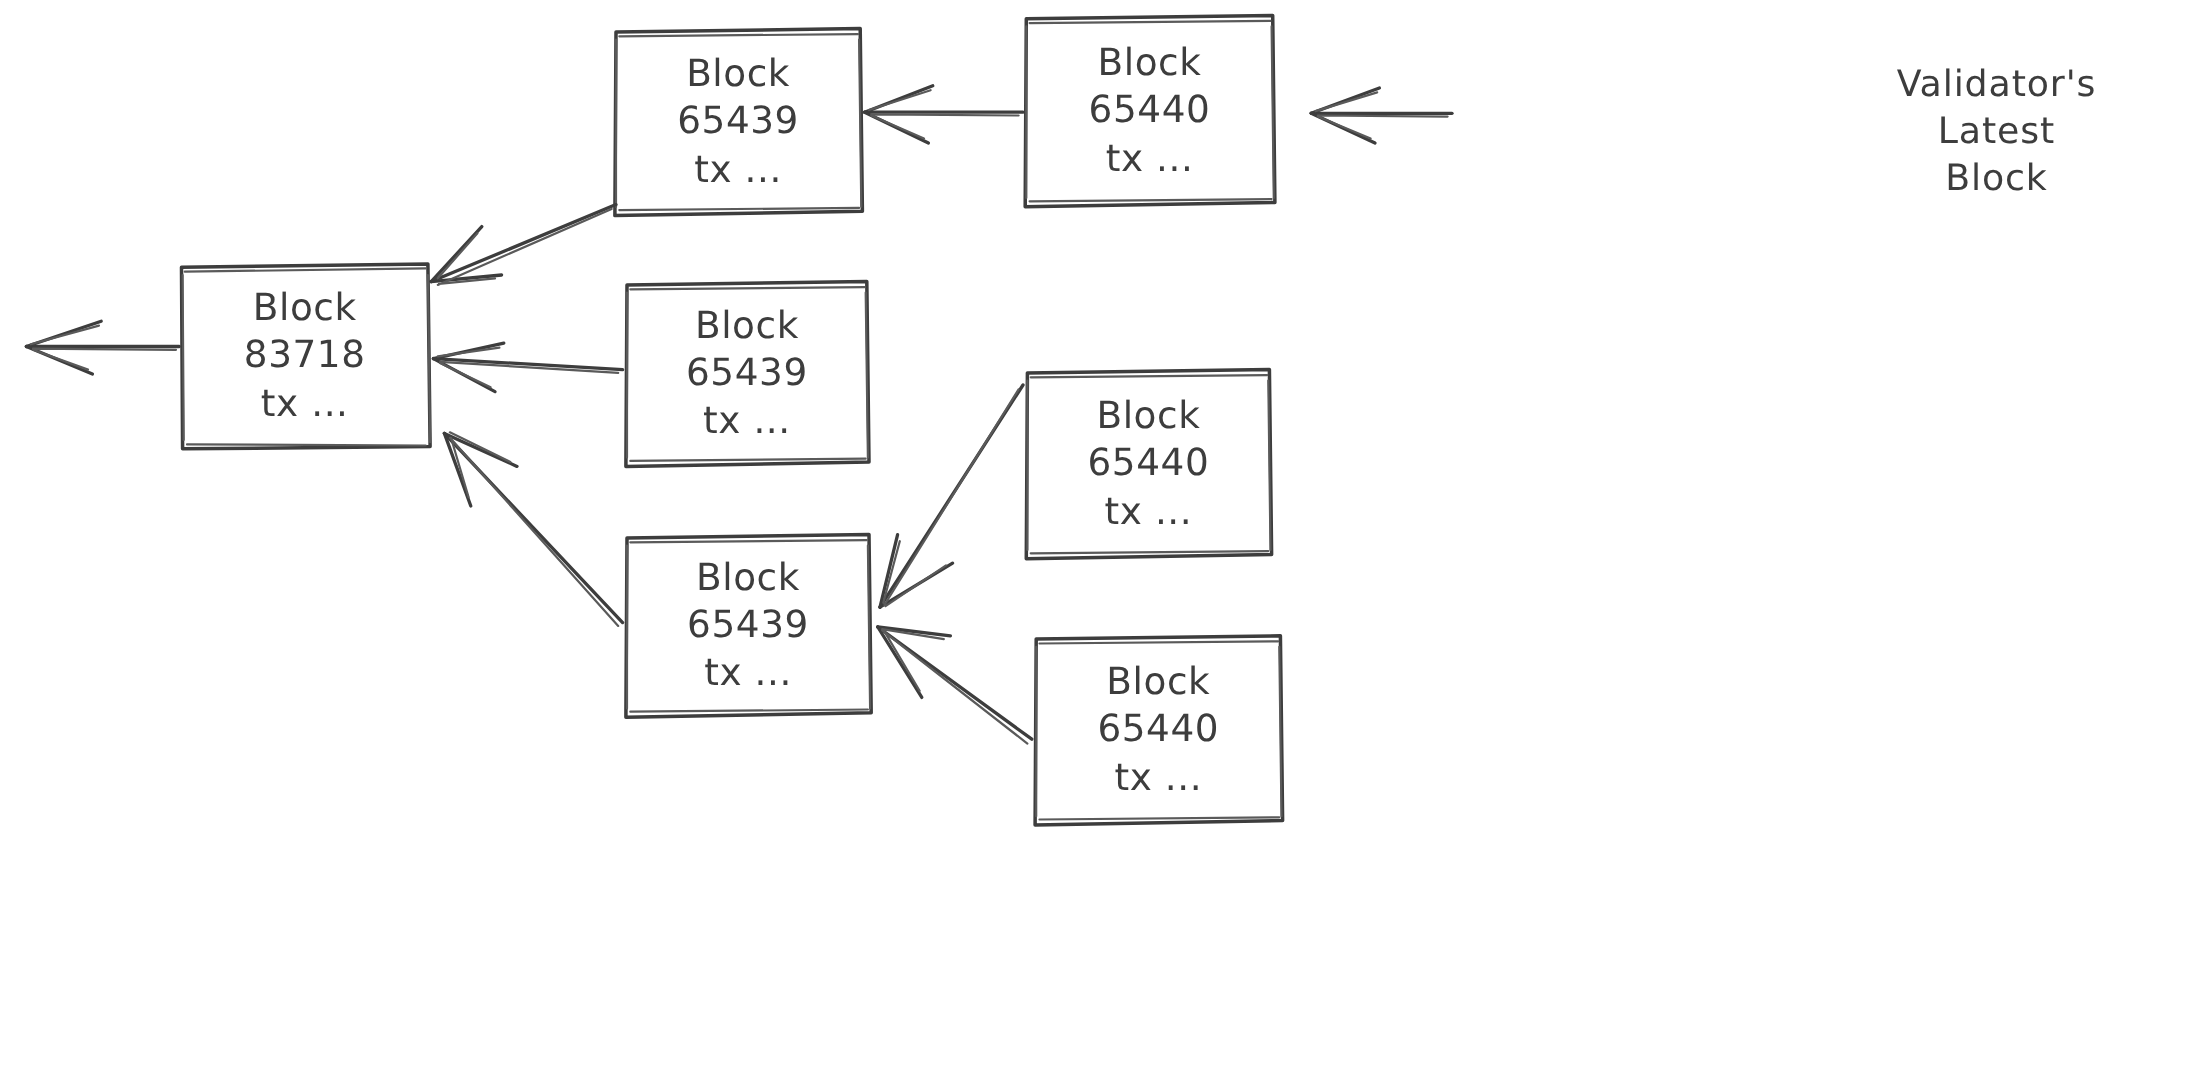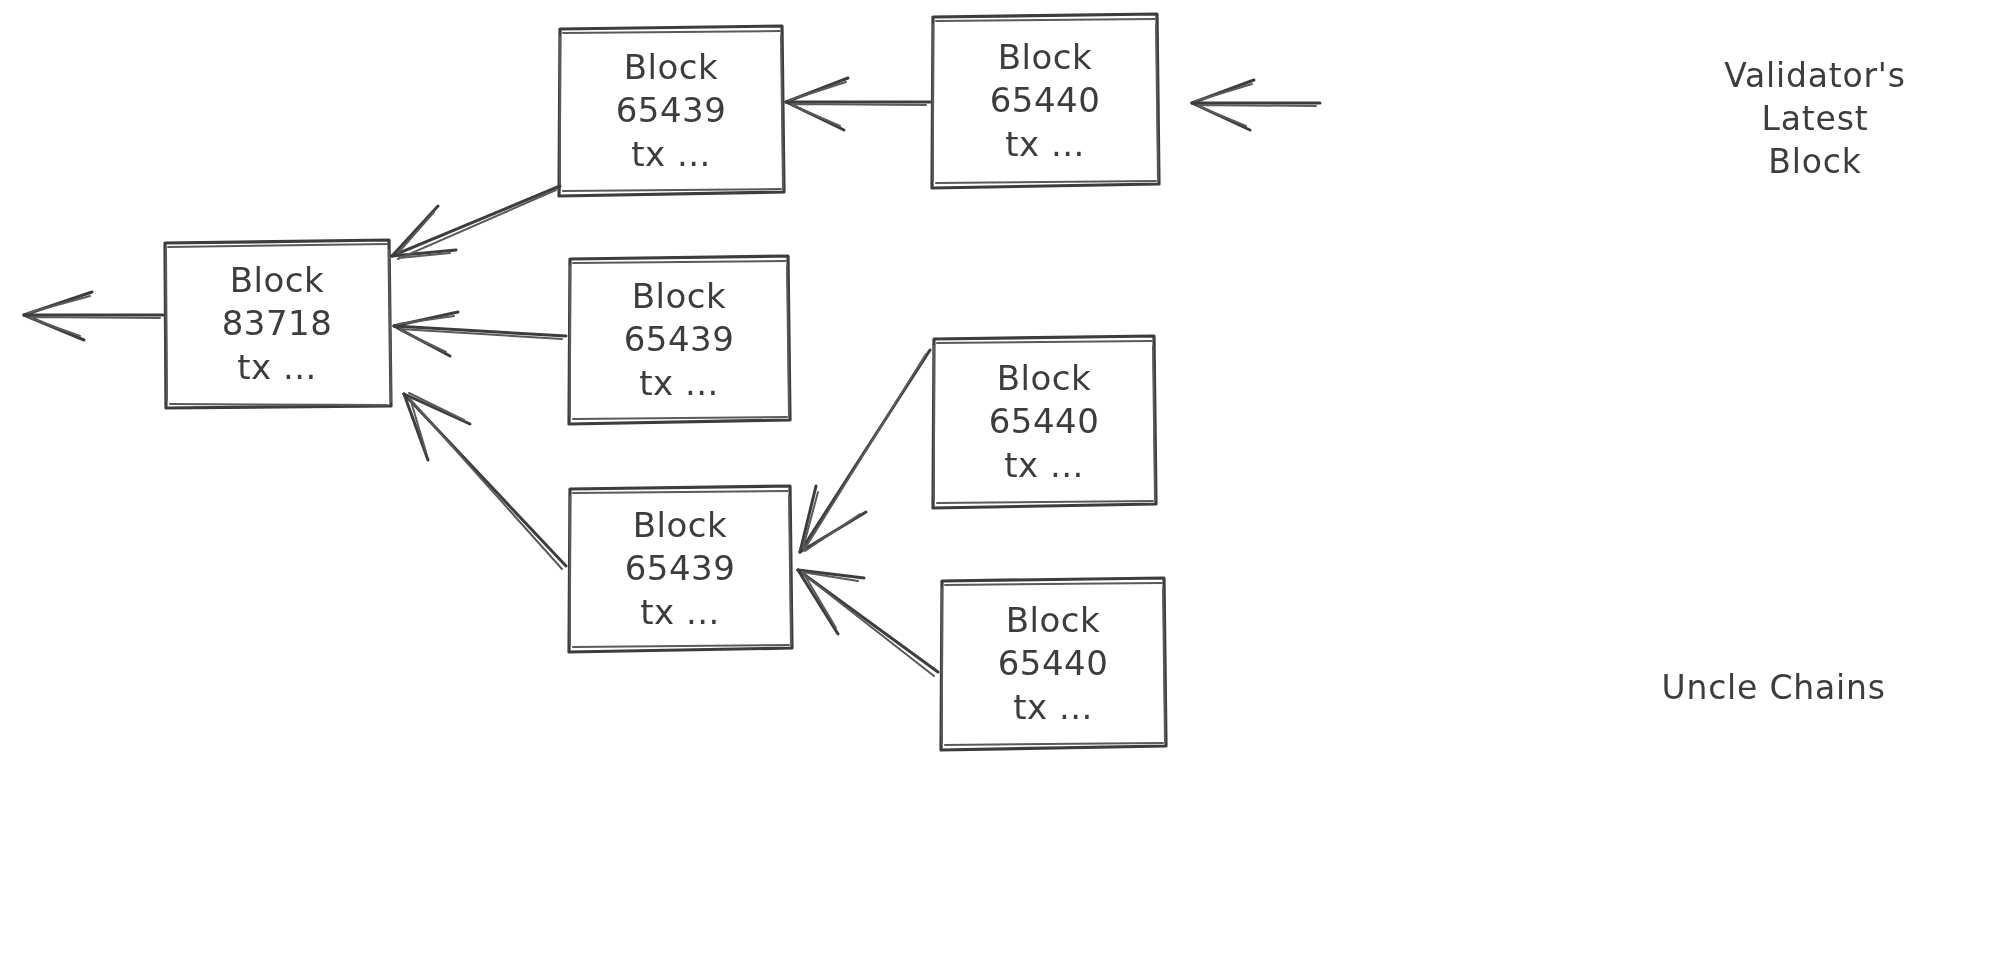--- a/index.html
+++ b/index.html
@@ -199,17 +199,14 @@
     <span>tx ...</span>
   </div>
 
   <div class="note-label" style="left:1700px; top:55px; width:230px;
        display:flex; flex-direction:column; align-items:center;">
     <span>Validator's</span>
     <span>Latest</span>
     <span>Block</span>
   </div>
 
-  <div class="note-label" style="left:1591px; top:624px; width:320px; text-align:center;">
-    <span>Uncle Chains</span>
-  </div>
 
 </div>
 
 </body></html>

